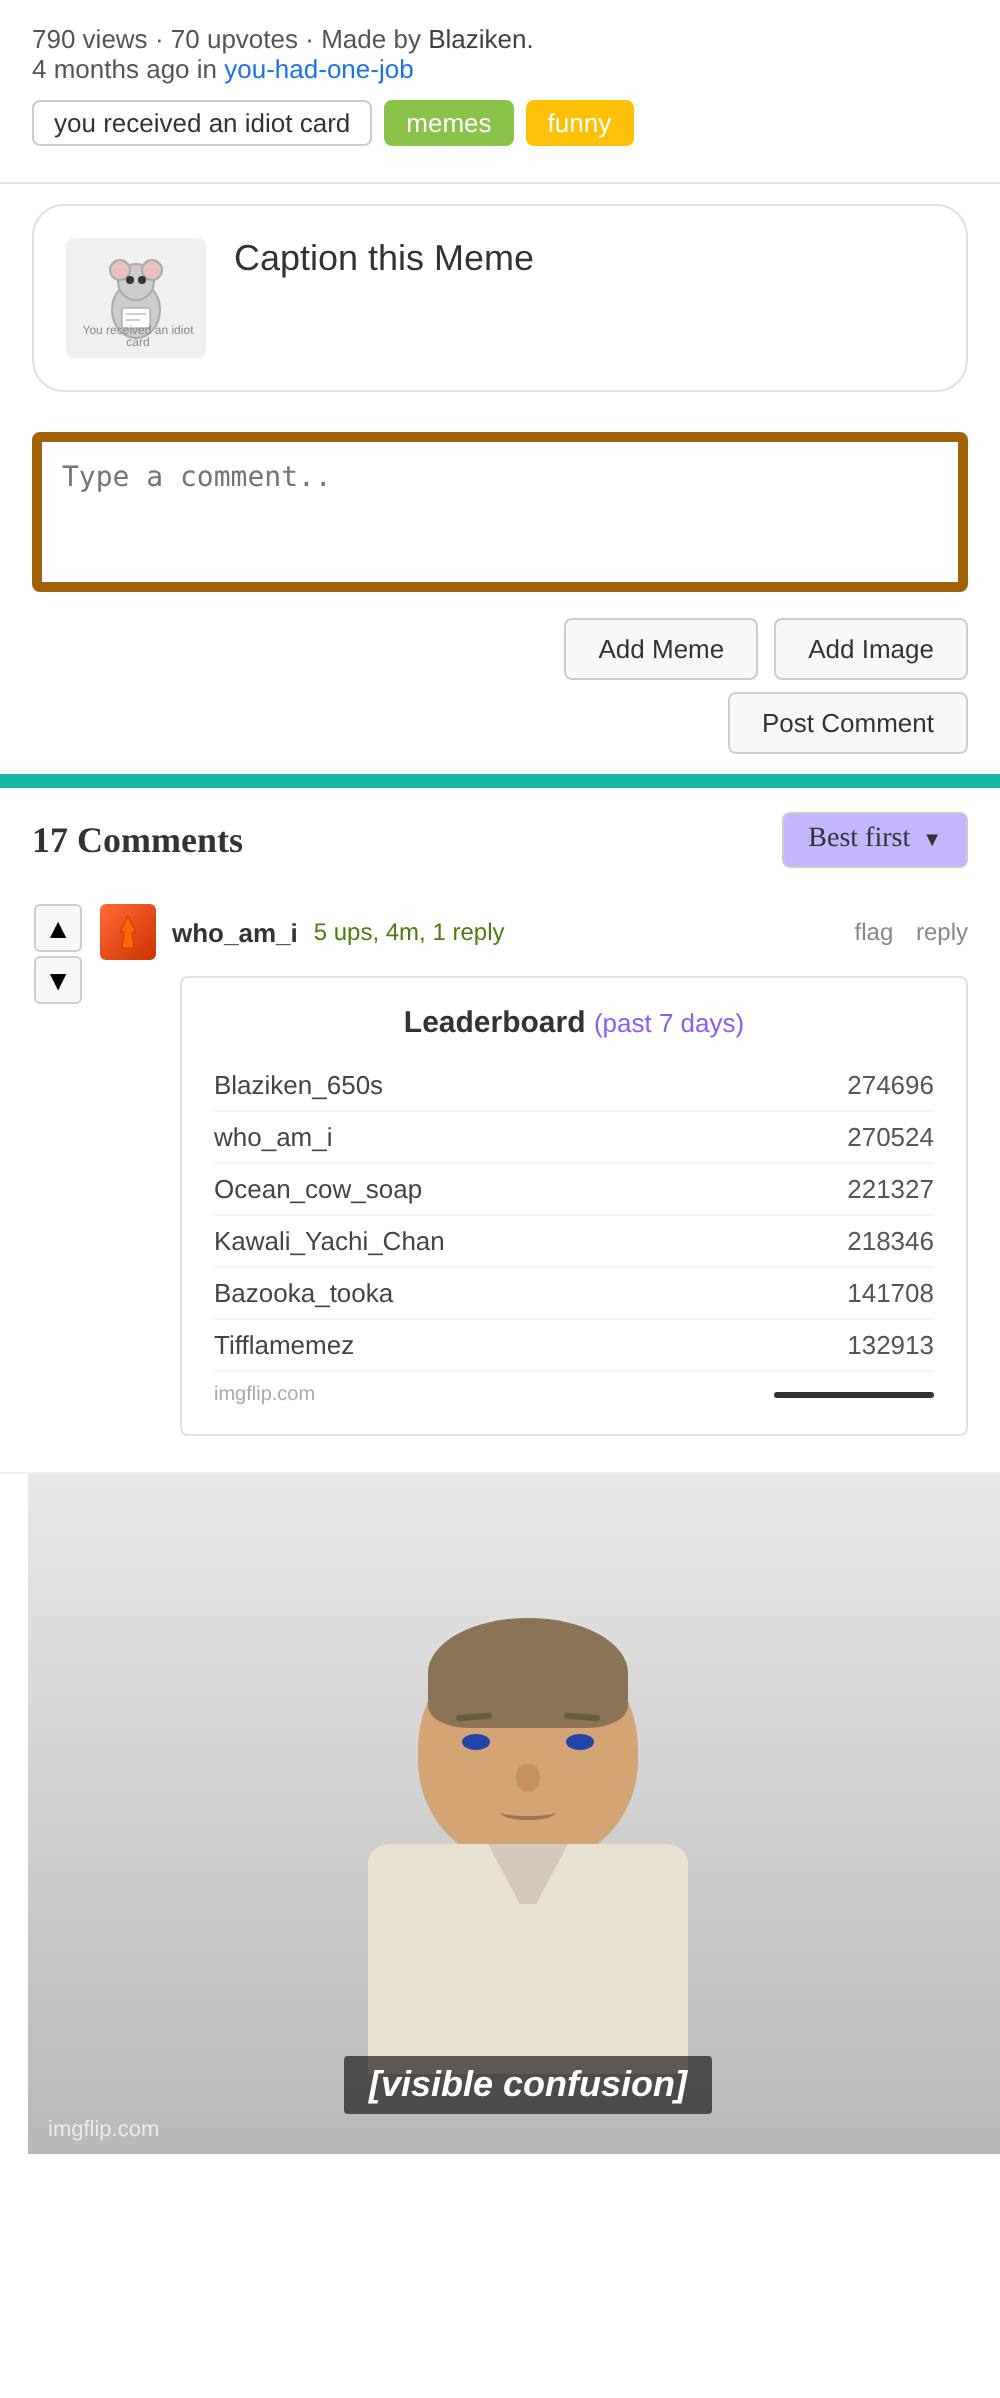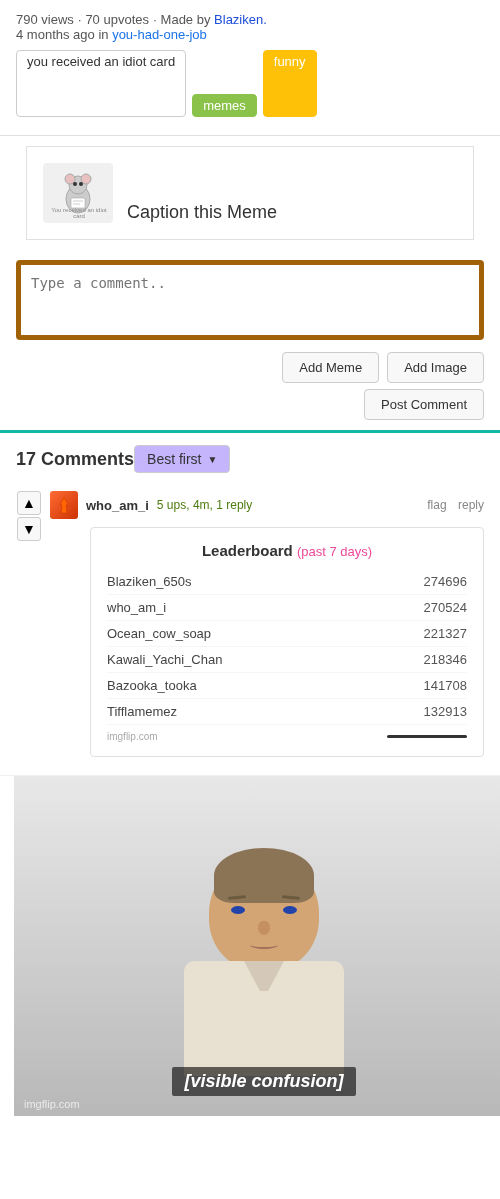--- a/index.html
+++ b/index.html
@@ -14,21 +14,21 @@
     .top-section {
       padding: 12px 16px 12px 16px;
       border-bottom: 1px solid #e0e0e0;
     }
     .stats-line {
       font-size: 13px;
       color: #555;
       margin-bottom: 8px;
     }
     .stats-line .author-link {
-      color: #1d4ed8;
+      color: #404040;
       text-decoration: none;
     }
     .stats-line .tag-link {
       color: #1a73e8;
       text-decoration: none;
     }
     .tags-row {
       display: flex;
       flex-wrap: wrap;
       gap: 6px;
@@ -40,36 +40,35 @@
       border: 1px solid #ccc;
       border-radius: 4px;
       font-size: 13px;
       color: #333;
       background: #fff;
     }
     .tag.green {
       background: #8bc34a;
       color: #fff;
       border-color: #8bc34a;
-      margin-top: 44px;
     }
     .tag.yellow {
       background: #ffc107;
       color: #fff;
       border-color: #ffc107;
     }
 
     
     .caption-section {
       display: flex;
-      align-items: flex-end;
+      align-items: flex-start;
       padding: 16px;
       border: 1px solid #e0e0e0;
-      margin: 10px 26px;
-      border-radius: 0;
+      margin: 10px 16px;
+      border-radius: 16px;
     }
     .caption-image {
       width: 70px;
       height: 60px;
       background: #f0f0f0;
       border-radius: 4px;
       margin-right: 14px;
       display: flex;
       align-items: center;
       justify-content: center;
@@ -125,23 +124,24 @@
     .post-comment-row {
       display: flex;
       justify-content: flex-end;
       margin-top: 6px;
     }
 
     
     .comments-header {
       display: flex;
       align-items: center;
-      justify-content: flex-start;
+      justify-content: space-between;
       padding: 12px 16px 8px 16px;
-      border-top: 3px solid #14b8a6;
+      border-top: 7px solid #14b8a6;
+      font-family: Liberation Serif, serif;
     }
     .comments-count {
       font-size: 18px;
       font-weight: bold;
       color: #333;
     }
     .sort-dropdown {
       display: flex;
       align-items: center;
       border: 1px solid #ccc;
@@ -242,21 +242,21 @@
     }
     .leaderboard-title {
       font-size: 15px;
       font-weight: bold;
       color: #333;
       margin-bottom: 10px;
     }
     .leaderboard-title .period {
       font-weight: normal;
       font-size: 13px;
-      color: #ec4899;
+      color: #8b5cf6;
     }
     .leaderboard-row {
       display: flex;
       justify-content: space-between;
       padding: 5px 0;
       font-size: 13px;
       color: #444;
       border-bottom: 1px solid #f5f5f5;
     }
     .leaderboard-row:last-child { border-bottom: none; }

